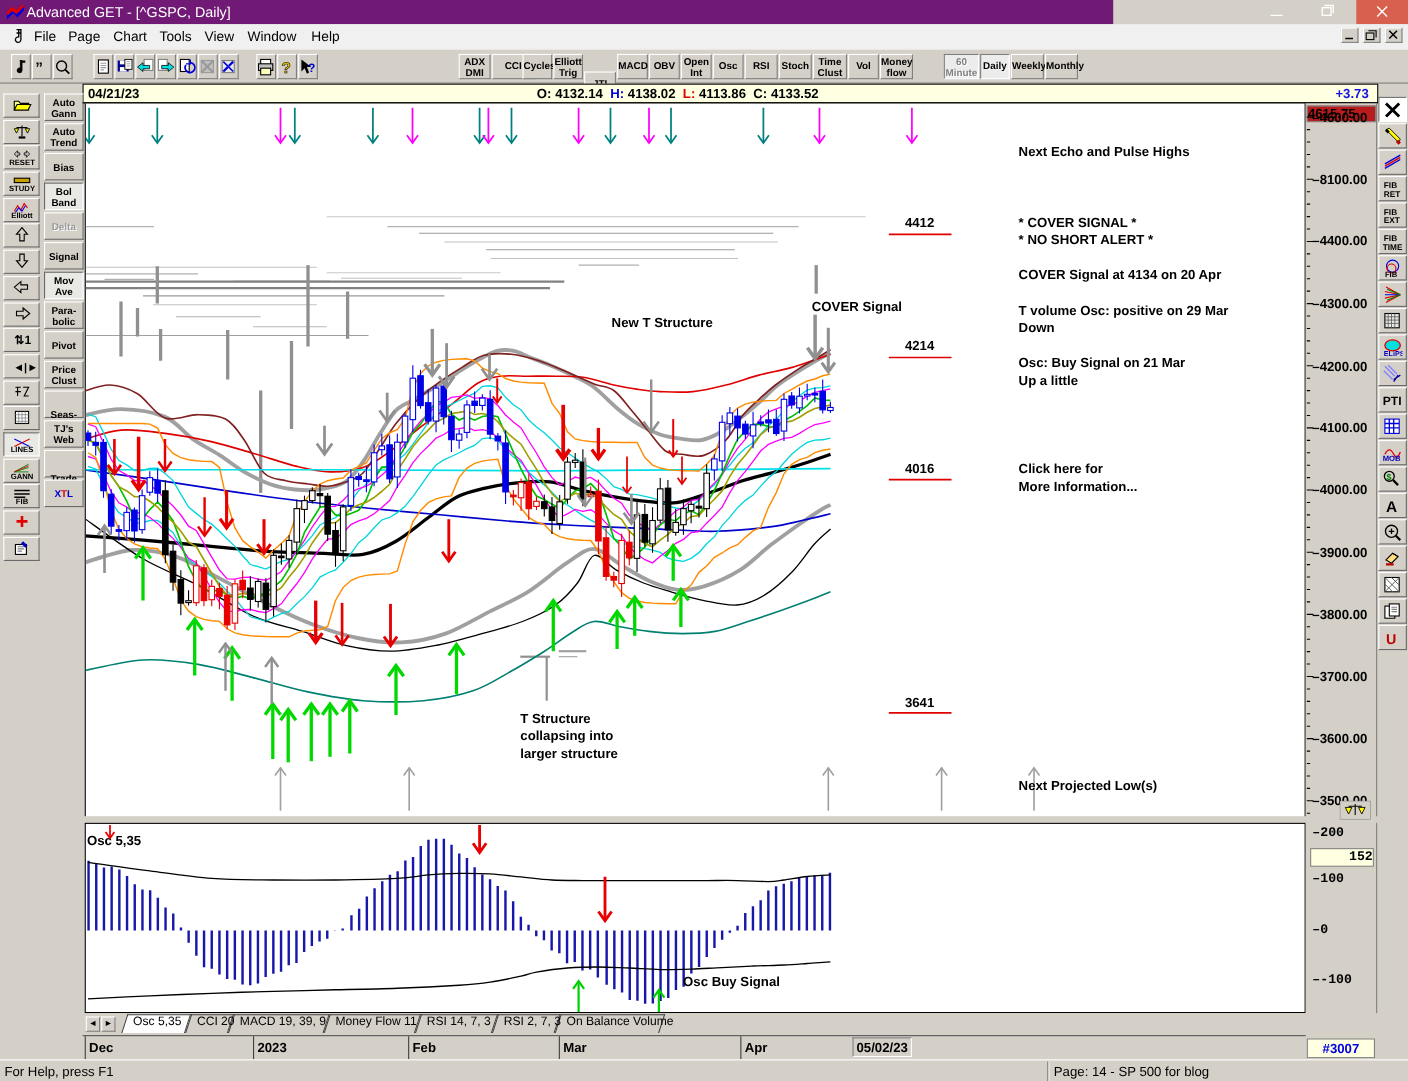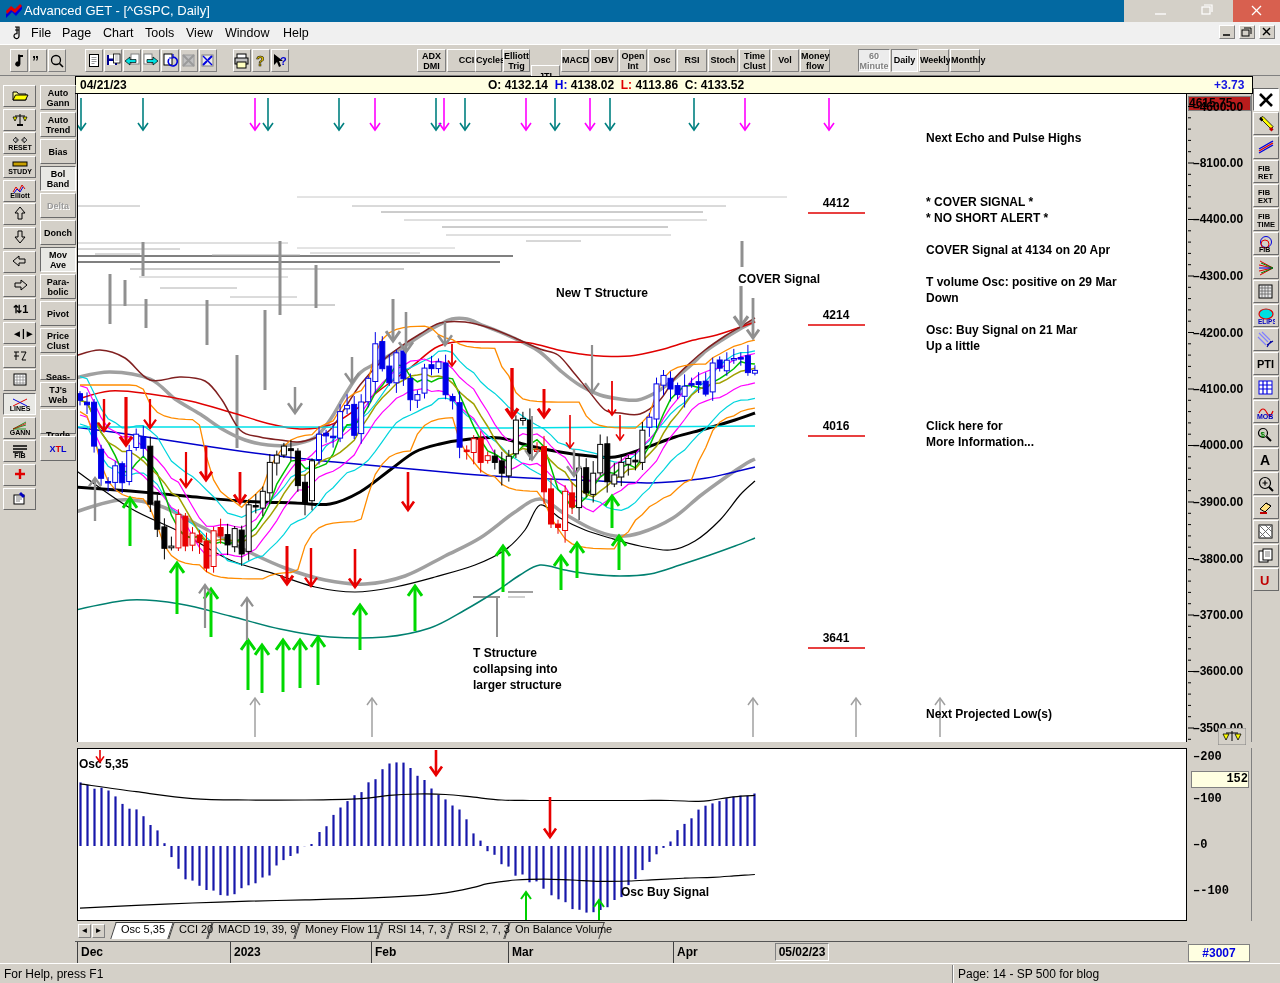--- a/index.html
+++ b/index.html
@@ -1,19 +1,19 @@
 <!DOCTYPE html>
 <html><head>
 <meta charset="utf-8">
 <style>
 html,body{margin:0;padding:0;width:1280px;height:983px;overflow:hidden;background:#d4d0c8;
 font-family:"Liberation Sans",sans-serif;-webkit-font-smoothing:antialiased;}
 *{box-sizing:border-box;}
 .abs{position:absolute;}
-.titlebar{left:0;top:0;width:1124px;height:22px;background:#0369a1;color:#fff;font-size:13px;line-height:22px;}
+.titlebar{left:0;top:0;width:1012px;height:22px;background:#701a75;color:#fff;font-size:13px;line-height:22px;}
 .menubar{left:0;top:22px;width:1280px;height:22px;background:#f0f0f0;color:#000;font-size:13px;line-height:22px;border-bottom:1px solid #f0f0f0;}
 .menubar span{font-size:12.5px;}
 .tbtn{position:absolute;height:23px;background:#d4d0c8;border-top:1px solid #fff;border-left:1px solid #fff;border-right:1px solid #808080;border-bottom:1px solid #808080;font-size:9px;font-weight:bold;text-align:center;color:#000;line-height:10px;padding-top:1px;}
 .tbtn.one{line-height:20px;padding-top:0;}
 .tbtn.pressed{border-top:1px solid #808080;border-left:1px solid #808080;border-right:1px solid #fff;border-bottom:1px solid #fff;background:#ececec;}
 .tbtn.dis{color:#808080;text-shadow:1px 1px 0 #fff;}
 .sbtn{position:absolute;background:#d4d0c8;border-top:1px solid #fff;border-left:1px solid #fff;border-right:1px solid #6a6a6a;border-bottom:1px solid #6a6a6a;font-size:9px;font-weight:bold;color:#000;text-align:center;}
 .sbtn.pressed{border-top:1px solid #6a6a6a;border-left:1px solid #6a6a6a;border-right:1px solid #fff;border-bottom:1px solid #fff;background:#e8e8e4;}
 .sbtn.dis{color:#9a9a9a;text-shadow:1px 1px 0 #fff;}
 .infobar{left:75px;top:76px;width:1178px;height:18px;background:#ffffe1;border:1px solid #000;font-size:12px;font-weight:bold;line-height:16px;color:#000;}
@@ -256,21 +256,21 @@
         <path d="M4 6 h6 M4 8 h6 M4 10 h4" stroke="#808080"></path>
         <path d="M9 1 l4 4 -2 2 -4 -4 z" fill="#0000c0"></path>
       </g>
     </svg></div>
 
 <div class="sbtn" style="left:40px;top:85px;width:36px;height:25px;padding-top:2px;line-height:10px;font-size:9px">Auto<br>Gann</div>
 <div class="sbtn" style="left:40px;top:112px;width:36px;height:25px;padding-top:2px;line-height:10px;font-size:9px">Auto<br>Trend</div>
 <div class="sbtn" style="left:40px;top:139px;width:36px;height:25px;padding-top:7px;line-height:10px;font-size:9px">Bias</div>
 <div class="sbtn pressed" style="left:40px;top:166px;width:36px;height:25px;padding-top:2px;line-height:10px;font-size:9px">Bol<br>Band</div>
 <div class="sbtn dis" style="left:40px;top:193px;width:36px;height:25px;padding-top:7px;line-height:10px;font-size:9px">Delta</div>
-<div class="sbtn" style="left:40px;top:220px;width:36px;height:25px;padding-top:7px;line-height:10px;font-size:9px">Donch</div>
+<div class="sbtn" style="left:40px;top:220px;width:36px;height:25px;padding-top:7px;line-height:10px;font-size:9px">Signal</div>
 <div class="sbtn pressed" style="left:40px;top:247px;width:36px;height:25px;padding-top:2px;line-height:10px;font-size:9px">Mov<br>Ave</div>
 <div class="sbtn" style="left:40px;top:274px;width:36px;height:25px;padding-top:2px;line-height:10px;font-size:9px">Para-<br>bolic</div>
 <div class="sbtn" style="left:40px;top:301px;width:36px;height:25px;padding-top:7px;line-height:10px;font-size:9px">Pivot</div>
 <div class="sbtn" style="left:40px;top:328px;width:36px;height:25px;padding-top:2px;line-height:10px;font-size:9px">Price<br>Clust</div>
 <div class="sbtn" style="left:40px;top:355px;width:36px;height:25px;padding-top:16px;line-height:10px;font-size:9px">Seas-<br>onals</div>
 <div class="sbtn" style="left:40px;top:382px;width:36px;height:25px;padding-top:2px;line-height:10px;font-size:9px">TJ's<br>Web</div>
 <div class="sbtn" style="left:40px;top:409px;width:36px;height:25px;padding-top:20px;line-height:10px;font-size:9px">Trade<br>Profile</div>
 <div class="sbtn" style="left:40px;top:436px;width:36px;height:25px;padding-top:7px;line-height:10px;font-size:9px"><span style="color:#0000d0">X</span><span style="color:#e00000">T</span><span style="color:#0000d0">L</span></div>
 
 <div class="abs chartpane"></div>

